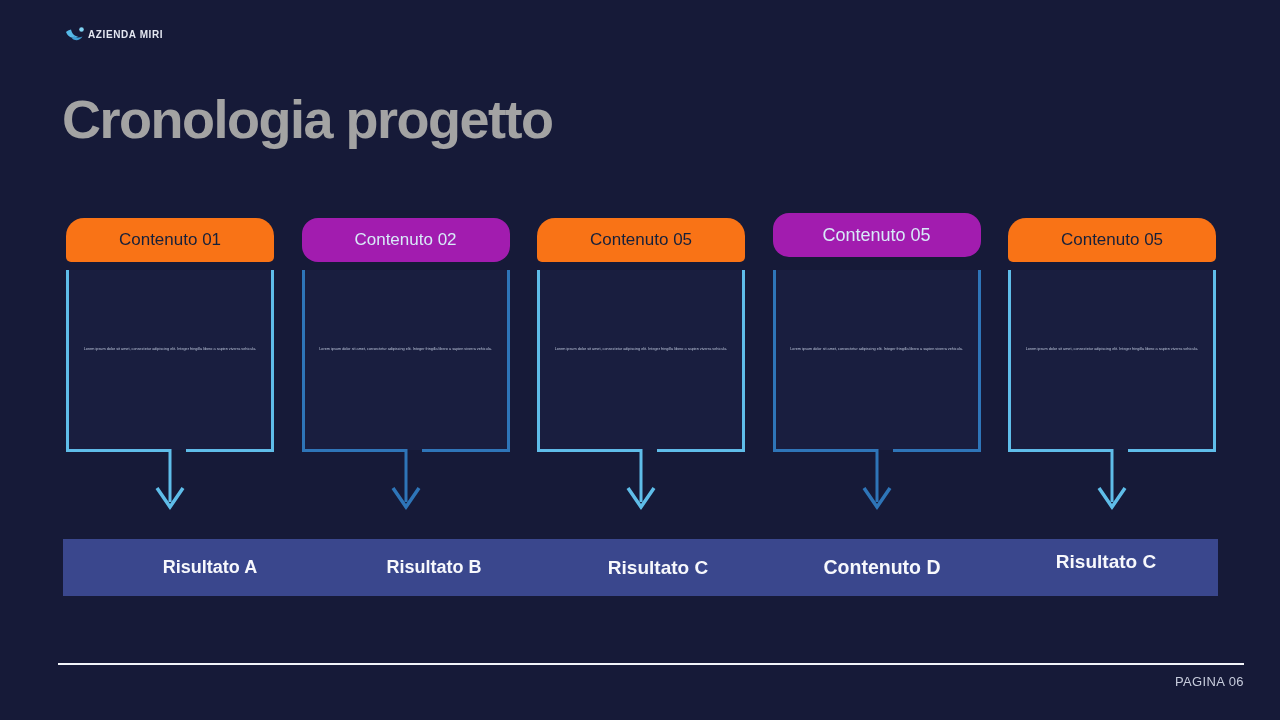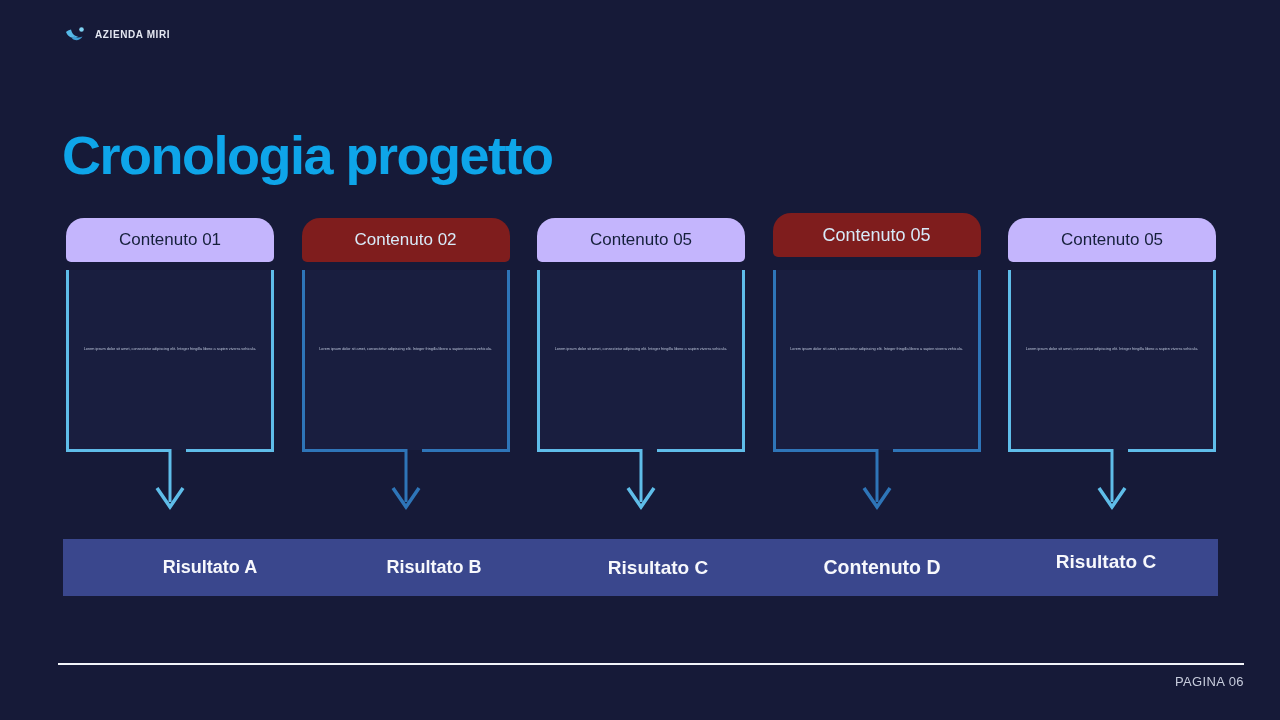--- a/index.html
+++ b/index.html
@@ -8,48 +8,47 @@
     position: relative;
     width: 1280px; height: 720px;
     background: #161a38;
     font-family: "Liberation Sans", sans-serif;
     overflow: hidden;
   }
 
   
   .brand {
     position: absolute; left: 64px; top: 24px;
-    display: flex; align-items: center; gap: 7px;
+    display: flex; align-items: center; 
   }
   .brand svg { display: block; }
   .brand-name {
     color: #e4e7f1; font-size: 10px; font-weight: 700;
     letter-spacing: 0.6px;
   }
 
   
   .page-title {
     position: absolute; left: 62px; top: 88px;
-    color: #0ea5e9; font-size: 54px; font-weight: 700;
+    color: #a3a3a3; font-size: 54px; font-weight: 700;
     letter-spacing: -1.5px;
-    margin-top: 36px;
   }
 
   
   .columns {
     position: absolute; left: 66px; top: 218px; width: 1150px;
     display: flex; justify-content: space-between;
   }
   .col { width: 208px; }
   .tab {
     height: 44px; border-radius: 18px 18px 5px 5px;
     display: flex; align-items: center; justify-content: center;
   }
-  .tab.light { background: #c4b5fd; }
-  .tab.dark  { background: #7f1d1d; }
+  .tab.light { background: #f97316; }
+  .tab.dark  { background: #a21caf; border-radius: 16px; }
   .tab.light .tab-label { color: #16203b; }
   .tab.dark  .tab-label { color: #d8eaf8; }
   .tab-label { font-size: 17px; font-weight: 400; }
   .col:nth-child(4) .tab { transform: translateY(-5px); }
   .col:nth-child(4) .tab-label { font-size: 18px; }
 
   .box { position: relative; margin-top: 8px; width: 208px; height: 250px; }
   .box svg { display: block; }
   .box-fill {
     position: absolute; left: 3px; top: 0; width: 202px; height: 180px;

